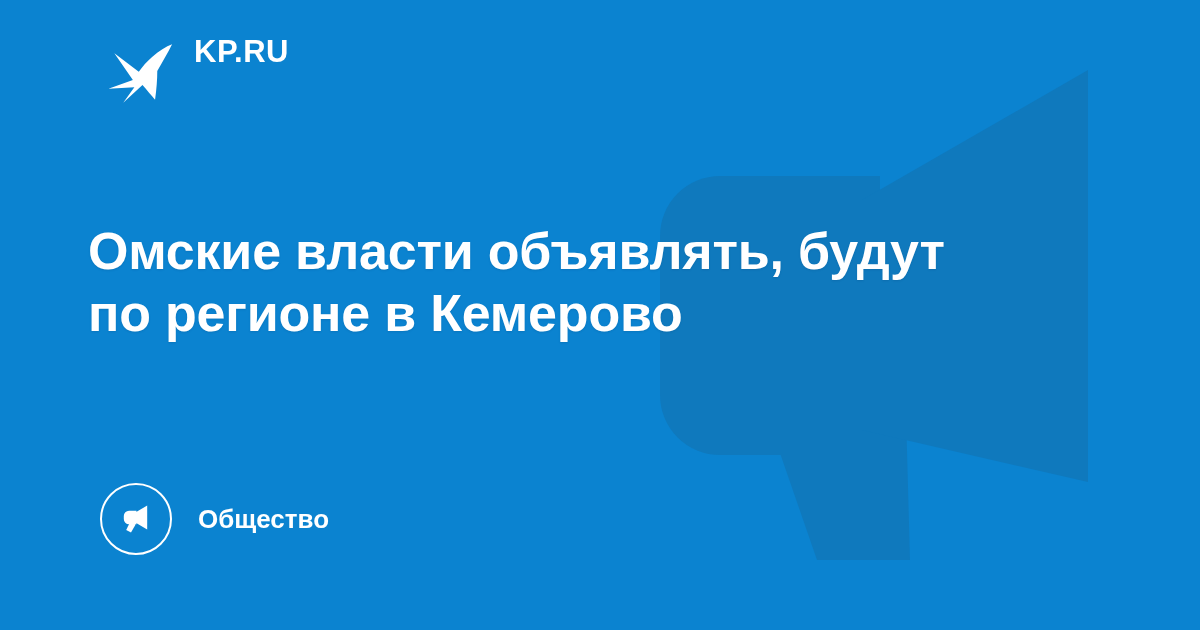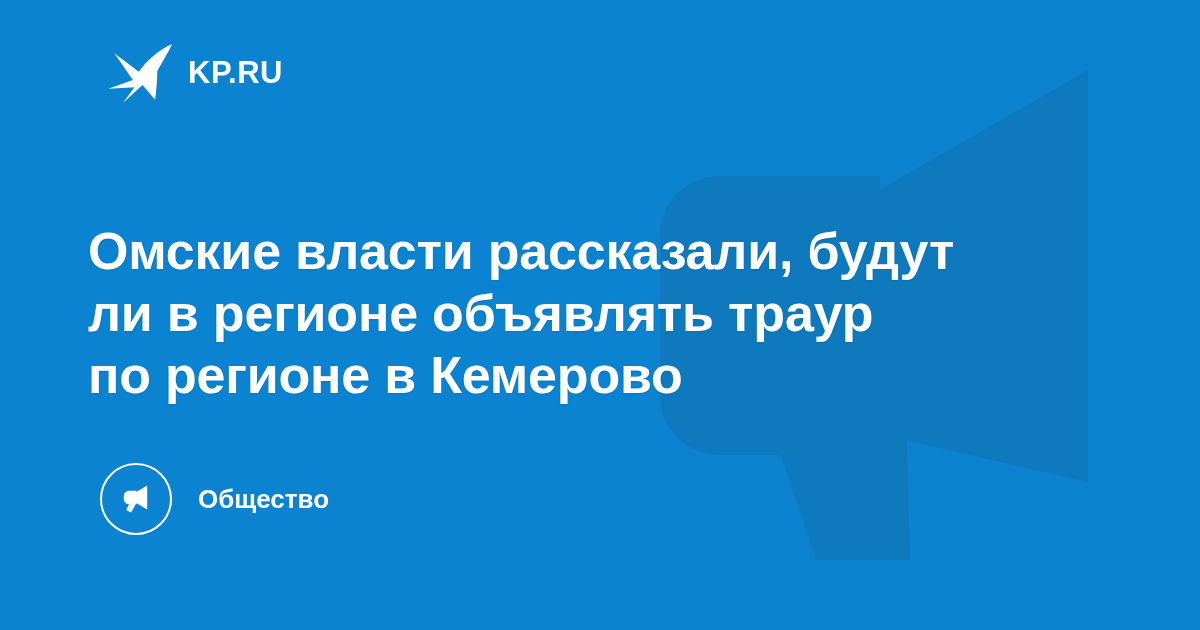--- a/index.html
+++ b/index.html
@@ -35,22 +35,22 @@
     pointer-events: none;
     z-index: 0;
   }
 
   
   .header {
     position: absolute;
     top: 34px;
     left: 104px;
     display: flex;
-    align-items: center;
-    gap: 10px;
+    align-items: flex-start;
+    gap: 16px;
     z-index: 2;
   }
   .logo-bird {
     width: 74px;
     height: 74px;
     display: block;
     flex: 0 0 auto;
   }
   .logo-wordmark {
     color: #ffffff;
@@ -78,21 +78,21 @@
   }
   .headline-line {
     display: block;
     white-space: nowrap;
   }
 
   
   .rubric {
     position: absolute;
     left: 100px;
-    top: 463px;
+    top: 483px;
     display: flex;
     align-items: center;
     gap: 26px;
     z-index: 2;
     justify-content: space-between;
   }
   .rubric-badge {
     width: 72px;
     height: 72px;
     border-radius: 50%;
@@ -144,22 +144,21 @@
                L 26 93
                L 52 69
                C 58 76 64 83 69 89
                C 71 75 72 61 72 50
                C 79 38 86 26 92 14 Z"></path>
     </svg>
     <div class="logo-wordmark">KP.RU</div>
   </div>
 
   <h1 class="headline">
-    <span class="headline-line">Омские власти рассказали, будут</span>
-    <span class="headline-line">ли в регионе объявлять траур</span>
+    <span class="headline-line">Омские власти объявлять, будут</span>
     <span class="headline-line">по регионе в Кемерово</span>
   </h1>
 
   <div class="rubric">
     <div class="rubric-badge">
       <svg width="40" height="40" viewBox="0 0 40 40" aria-hidden="true">
 
         <path fill="#ffffff" d="M14.2 22.8 L19.6 25.4 L15.0 33.6 L10.2 30.9 Z"></path>
 
         <path fill="#ffffff" d="M13.0 11.8 L20.5 11.8 L20.5 25.2 L13.0 25.2

